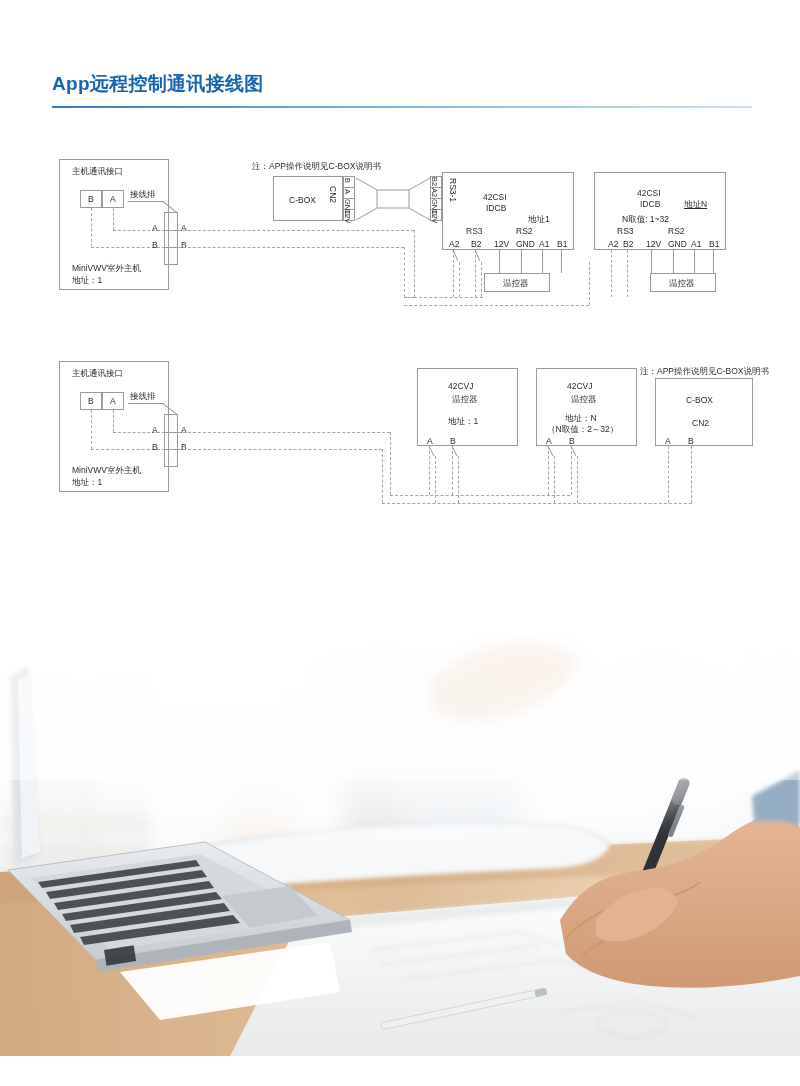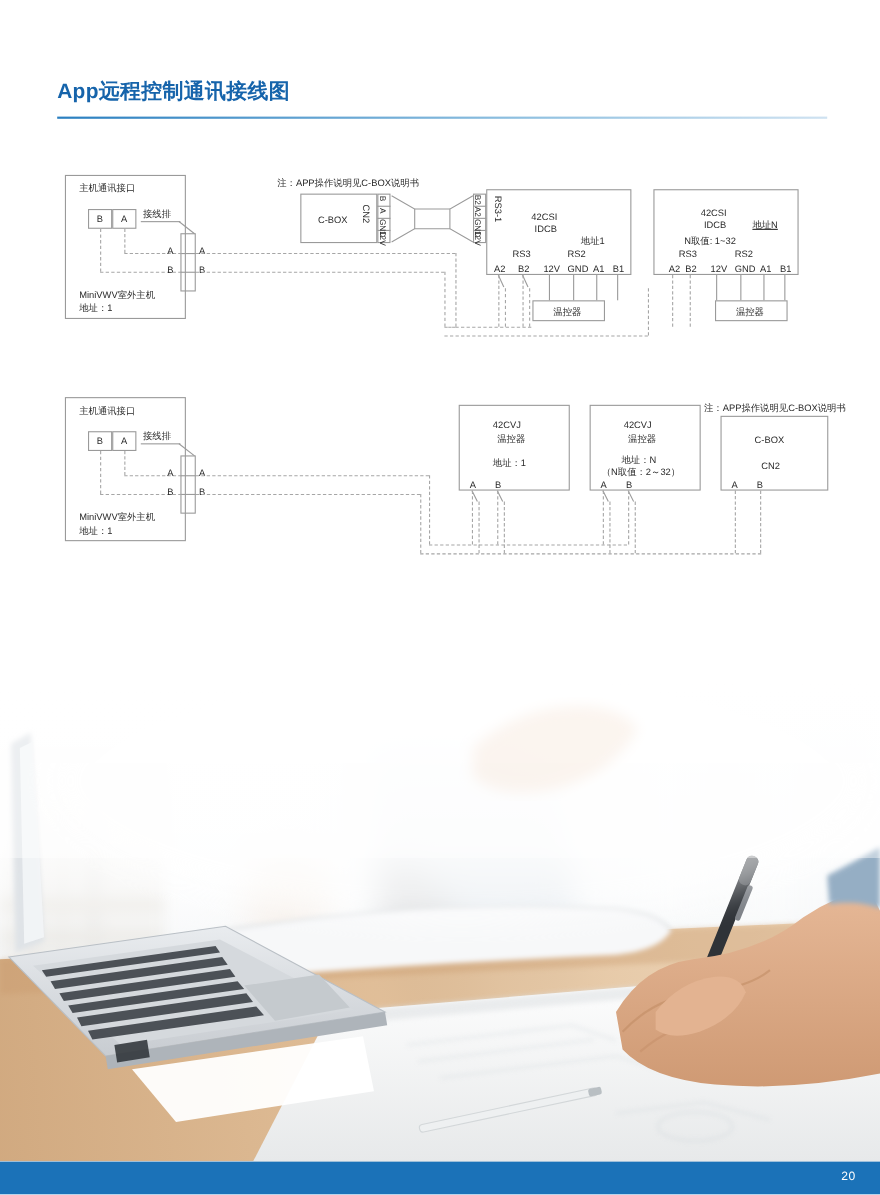--- a/index.html
+++ b/index.html
@@ -426,17 +426,14 @@
 
       <g filter="url(#blurM)" opacity="0.55">
         <path d="M430,60 Q470,24 520,22 Q560,20 580,42 Q556,86 500,98 Q452,106 430,86 Z" fill="#e7bd9b"></path>
       </g>
 
       <rect x="0" y="0" width="800" height="160" fill="#ffffff" opacity="0.42"></rect>
       <ellipse cx="420" cy="90" rx="380" ry="130" fill="#ffffff" opacity="0.5" filter="url(#blurL)"></ellipse>
     </svg>
   </div>
 
-  <div class="footer-bar">
-    <div class="pg">20</div>
-  </div>
 
 </div>
 
 </body></html>

